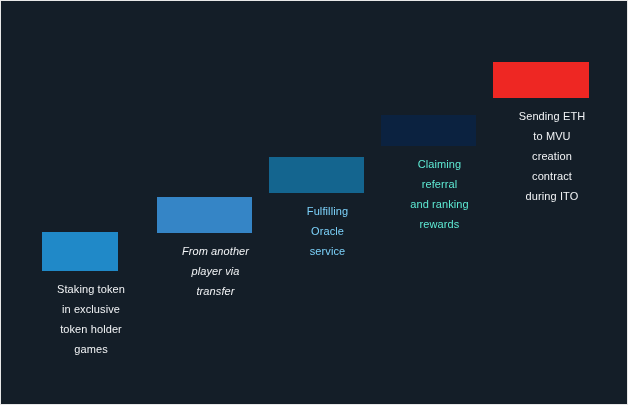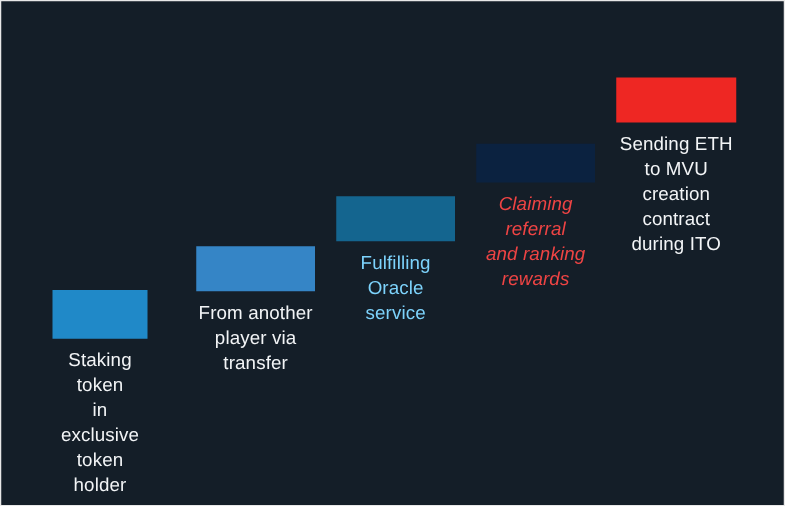--- a/index.html
+++ b/index.html
@@ -22,38 +22,38 @@
     box-sizing: border-box;
   }
   .step-bar {
     position: absolute;
     left: 0;
     top: 0;
     width: 100%;
   }
   .step-label {
     position: absolute;
-    left: 0;
+    left: 11px;
     width: 100%;
     text-align: center;
     color: #f2f4f6;
-    font-size: 15px;
+    font-size: 11px;
     line-height: 20px;
     letter-spacing: 0.1px;
     white-space: pre-line;
     font-family: "Liberation Sans", sans-serif;
   }
   
   #step-0 { left: 41px;  top: 231px; width: 76px;  }
   #step-0 .step-bar   { height: 39px; }
   #step-0 .step-label { top: 47px; }
 
   #step-1 { left: 156px; top: 196px; width: 95px;  }
   #step-1 .step-bar   { height: 36px; }
-  #step-1 .step-label { top: 44px; }
+  #step-1 .step-label { top: 44px; font-style: italic; }
 
   #step-2 { left: 268px; top: 156px; width: 95px;  }
   #step-2 .step-bar   { height: 36px; }
   #step-2 .step-label { top: 44px; }
 
   #step-3 { left: 380px; top: 114px; width: 95px;  }
   #step-3 .step-bar   { height: 31px; }
   #step-3 .step-label { top: 39px; }
 
   #step-4 { left: 492px; top: 61px;  width: 96px;  }
@@ -82,21 +82,21 @@
 
   <div class="step" id="step-2">
     <div class="step-bar" style="background-color: rgb(20, 101, 143);"></div>
     <div class="step-label" style="color: #7dd3fc;">Fulfilling
 Oracle
 service</div>
   </div>
 
   <div class="step" id="step-3">
     <div class="step-bar" style="background-color: rgb(11, 34, 64);"></div>
-    <div class="step-label" style="color: #ef4444; font-style: italic;">Claiming
+    <div class="step-label" style="color: #5eead4;">Claiming
 referral
 and ranking
 rewards</div>
   </div>
 
   <div class="step" id="step-4">
     <div class="step-bar" style="background-color: rgb(238, 39, 35);"></div>
     <div class="step-label" style="color: rgb(242, 244, 246);">Sending ETH
 to MVU
 creation

